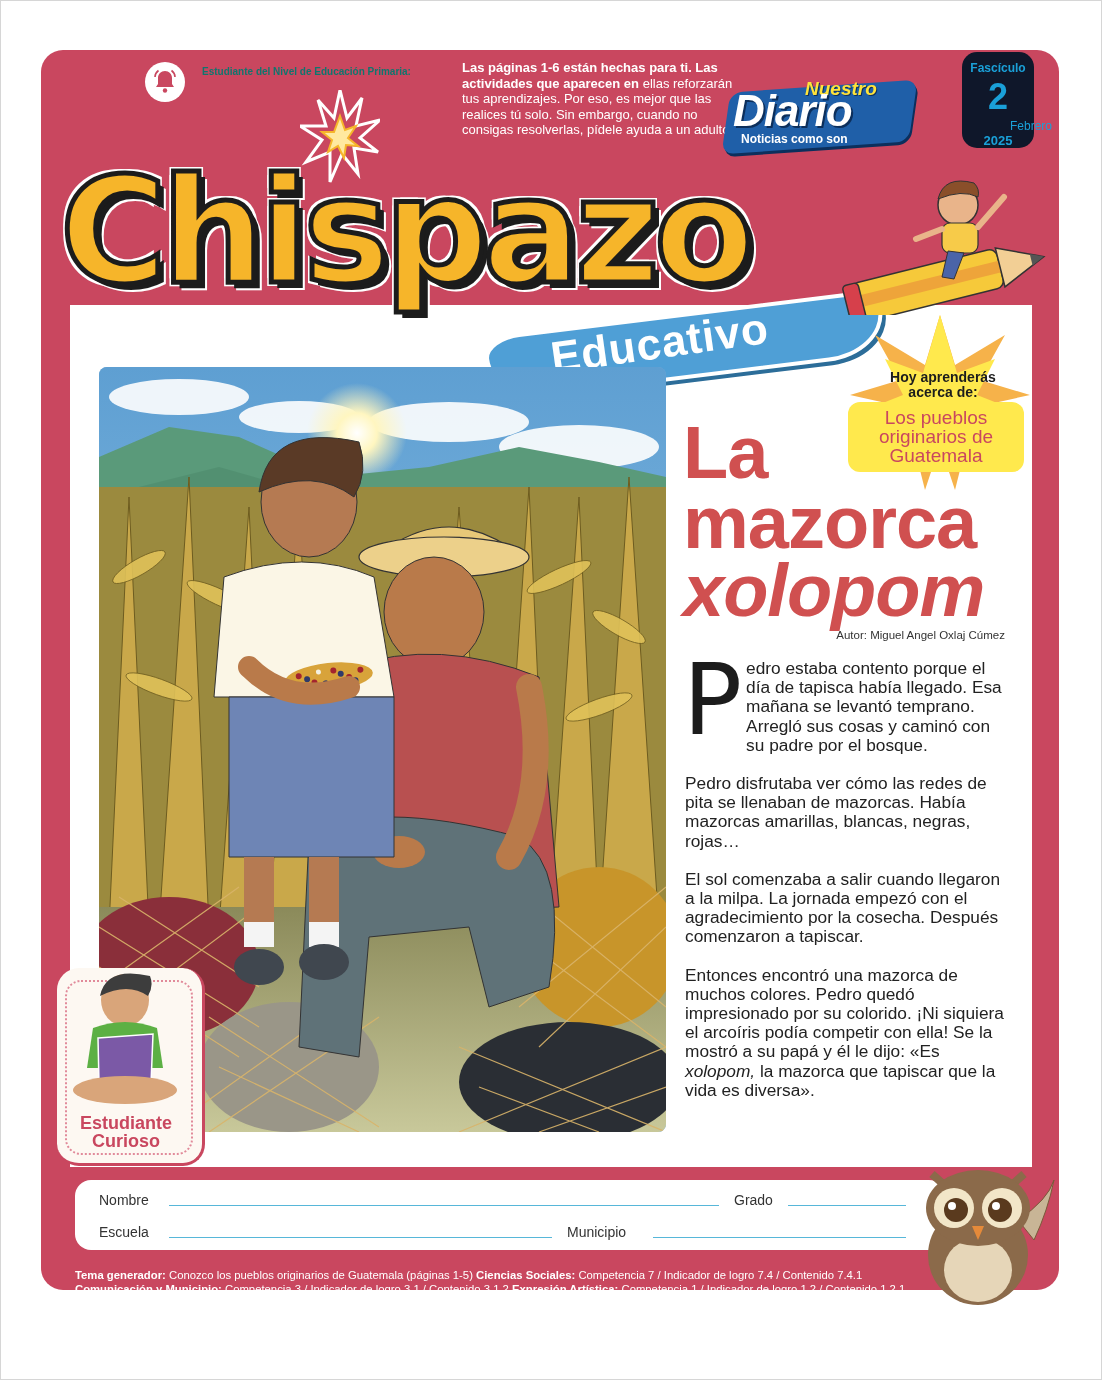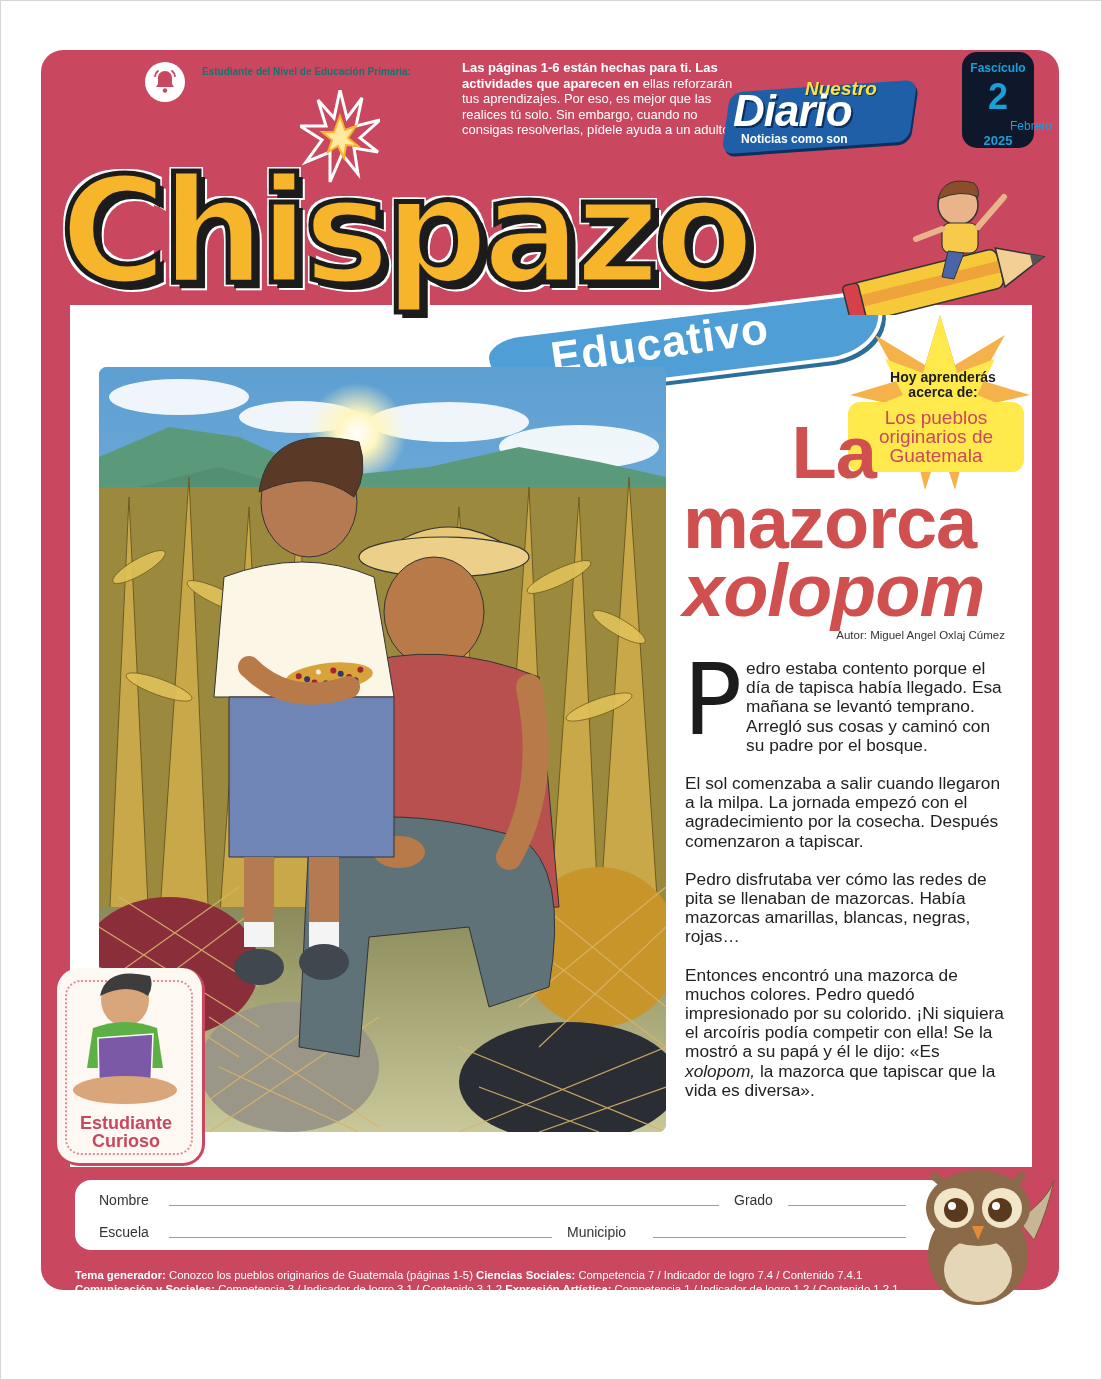--- a/index.html
+++ b/index.html
@@ -48,21 +48,21 @@
   
   .illus { position: absolute; left: 99px; top: 367px; width: 567px; height: 765px; border-radius: 8px; overflow: hidden; background: #6eaad8; }
 
   
   .topic { position: absolute; left: 845px; top: 315px; width: 190px; height: 180px; }
   .topic-kicker { position: absolute; left: 873px; top: 370px; width: 140px; text-align: center; font-weight: bold; font-size: 14px; line-height: 15px; color: #1c1c1c; }
   .topic-box { position: absolute; left: 848px; top: 402px; width: 176px; height: 70px; background: #ffe94d; border-radius: 12px; text-align: center; color: #c9475f; font-size: 19px; line-height: 19px; padding-top: 6px; }
 
   
   .story-title { position: absolute; left: 683px; top: 420px; color: #d05050; font-weight: bold; font-size: 74px; line-height: 66px; letter-spacing: -1px; }
-  .story-title .t1 { display: block; text-align: center; }
+  .story-title .t1 { display: block; }
   .story-title .t2 { display: block; margin-top: 4px; }
   .story-title .t3 { display: block; font-style: italic; margin-top: 2px; }
   .author { position: absolute; left: 700px; top: 629px; width: 305px; text-align: right; font-size: 11.5px; color: #333; }
   .story-body { position: absolute; left: 685px; top: 659px; width: 325px; font-size: 17.3px; line-height: 19.2px; color: #222; }
   .story-body p { margin-bottom: 19px; }
   .drop-cap { float: left; font-size: 98px; line-height: 78px; margin: 2px 4px 0 -2px; color: #1c1c1c; font-family: "DejaVu Sans", sans-serif; }
 
   
   .student { position: absolute; left: 57px; top: 968px; width: 148px; height: 198px; background: #fdf8f2; border-radius: 22px; border: 3px solid #c9475f; border-left: none; border-top: none; }
   .student-inner { position: absolute; left: 8px; top: 12px; width: 128px; height: 175px; border: 2px dotted #e18a9a; border-radius: 16px; }
@@ -250,22 +250,22 @@
 <div class="topic-box">Los pueblos originarios de Guatemala</div>
 
 <div class="story-title">
   <span class="t1">La</span>
   <span class="t2">mazorca</span>
   <span class="t3">xolopom</span>
 </div>
 <div class="author">Autor: Miguel Angel Oxlaj Cúmez</div>
 <div class="story-body">
   <p><span class="drop-cap">P</span><span>edro estaba contento porque el día de tapisca había llegado. Esa mañana se levantó temprano. Arregló sus cosas y caminó con su padre por el bosque.</span></p>
+  <p>Pedro disfrutaba ver cómo las redes de pita se llenaban de mazorcas. Había mazorcas amarillas, blancas, negras, rojas…</p>
   <p>El sol comenzaba a salir cuando llegaron a la milpa. La jornada empezó con el agradecimiento por la cosecha. Después comenzaron a tapiscar.</p>
-  <p>Pedro disfrutaba ver cómo las redes de pita se llenaban de mazorcas. Había mazorcas amarillas, blancas, negras, rojas…</p>
   <p><span>Entonces encontró una mazorca de muchos colores. Pedro quedó impresionado por su colorido. ¡Ni siquiera el arcoíris podía competir con ella! Se la mostró a su papá y él le dijo: «Es </span><i>xolopom,</i><span> la mazorca que tapiscar que la vida es diversa».</span></p>
 </div>
 
 <div class="student">
   <div class="student-inner"></div>
 </div>
 <svg style="position:absolute;left:68px;top:968px" width="115" height="140" viewBox="0 0 115 140">
   <ellipse cx="57" cy="32" rx="24" ry="26" fill="#d9a57a"></ellipse>
   <path d="M32 28 q6-30 50-20 q4 10 -2 20 q-20-14 -48 0z" fill="#3d3d3d"></path>
   <path d="M25 60 q32-12 64 0 l6 40 l-76 0z" fill="#5cb044"></path>
@@ -297,14 +297,14 @@
   <circle cx="36" cy="48" r="20" fill="#f2e6c8"></circle>
     <circle cx="84" cy="48" r="20" fill="#f2e6c8"></circle>
   <circle cx="38" cy="50" r="12" fill="#5a3a1e"></circle>
     <circle cx="82" cy="50" r="12" fill="#5a3a1e"></circle>
   <circle cx="34" cy="46" r="4" fill="#fff"></circle>
     <circle cx="78" cy="46" r="4" fill="#fff"></circle>
   <path d="M54 66 l6 14 l6 -14z" fill="#e58a3a"></path>
 </svg>
 
 <div class="credits">
-  <b>Tema generador:</b><span> Conozco los pueblos originarios de Guatemala (páginas 1-5) </span><b>Ciencias Sociales:</b><span> Competencia 7 / Indicador de logro 7.4 / Contenido 7.4.1 </span><b>Comunicación y Sociales:</b><span> Competencia 3 / Indicador de logro 3.1 / Contenido 3.1.2 </span><b>Expresión Artística:</b><span> Competencia 1 / Indicador de logro 1.2 / Contenido 1.2.1</span>
+  <b>Tema generador:</b><span> Conozco los pueblos originarios de Guatemala (páginas 1-5) </span><b>Ciencias Sociales:</b><span> Competencia 7 / Indicador de logro 7.4 / Contenido 7.4.1 </span><b>Comunicación y Municipio:</b><span> Competencia 3 / Indicador de logro 3.1 / Contenido 3.1.2 </span><b>Expresión Artística:</b><span> Competencia 1 / Indicador de logro 1.2 / Contenido 1.2.1</span>
 </div>
 
 </body></html>

